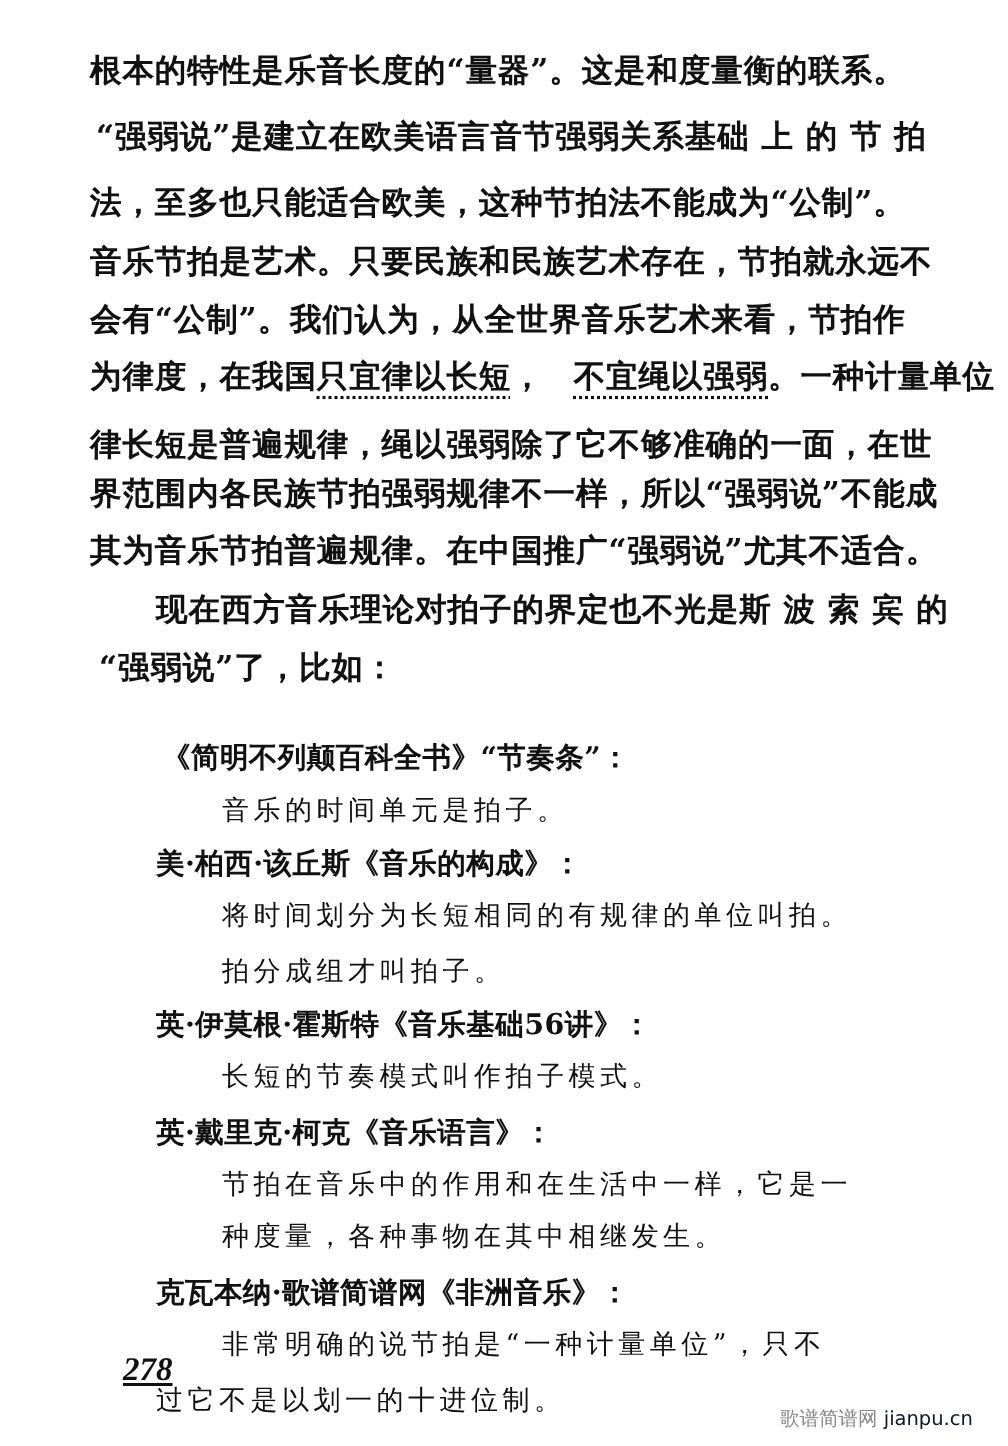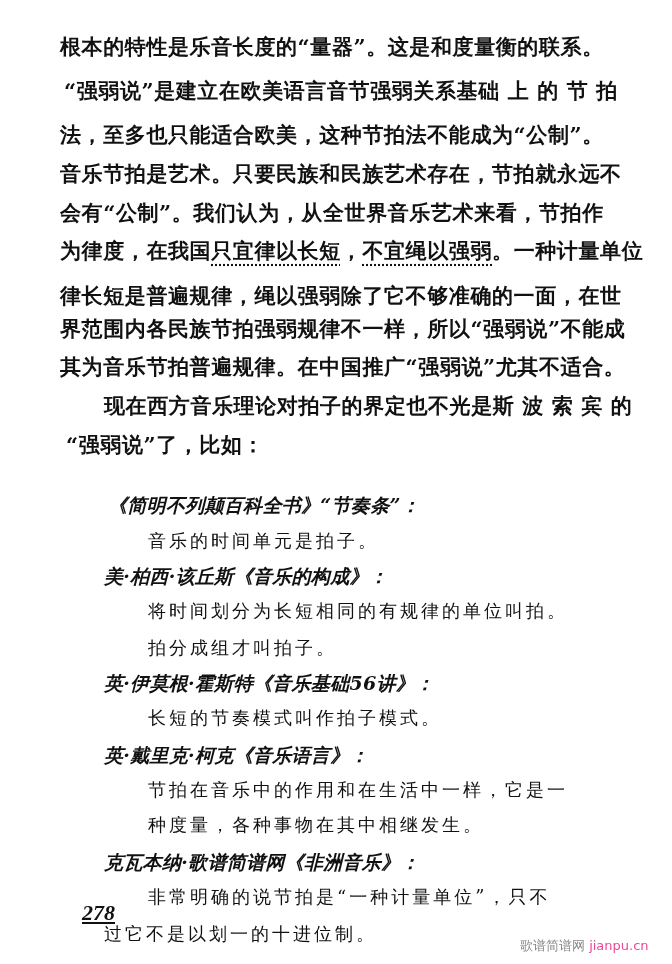--- a/index.html
+++ b/index.html
@@ -1,38 +1,38 @@
 <!DOCTYPE html>
 <html><head>
 <meta charset="utf-8">
 <style>
   html, body { margin: 0; padding: 0; background: #ffffff; }
   body { width: 672px; height: 964px; position: relative; overflow: hidden;
          font-family: "DejaVu Serif", "Liberation Serif", serif; color: #111; }
   .line { position: absolute; left: 60px; white-space: nowrap; font-size: 21px; line-height: 26px;
           letter-spacing: 0.6px; font-weight: bold; }
-  .quote-head { font-size: 19px; font-weight: bold; letter-spacing: 0.3px; font-style: italic; }
+  .quote-head { font-size: 19px; font-weight: bold; letter-spacing: 0.3px; }
   .quote-body { font-size: 18px; font-weight: normal; letter-spacing: 3px; text-align: right; }
   .page-number { position: absolute; left: 82px; top: 900px; font-size: 22px; font-weight: bold;
                  font-style: italic; font-family: "Liberation Serif", serif; text-decoration: underline; }
   .watermark { position: absolute; left: 520px; top: 937px; font-size: 13px; color: #888;
                font-family: "DejaVu Sans", sans-serif; }
-  .watermark .domain { color: #ec4899; }
+  .watermark .domain { color: #0f172a; }
 </style>
 </head>
 <body>
 
 <div>
   <div class="line" style="top:34px">根本的特性是乐音长度的“量器”。这是和度量衡的联系。</div>
   <div class="line" style="top:78px;left:64px">“强弱说”是建立在欧美语言音节强弱关系基础 上 的 节 拍</div>
   <div class="line" style="top:122px">法，至多也只能适合欧美，这种节拍法不能成为“公制”。</div>
   <div class="line" style="top:161px">音乐节拍是艺术。只要民族和民族艺术存在，节拍就永远不</div>
   <div class="line" style="top:200px">会有“公制”。我们认为，从全世界音乐艺术来看，节拍作</div>
   <div class="line" style="top:238px">
-    <span>为律度，在我国</span><span class="emph" style="text-decoration: underline dotted; text-underline-offset:6px;">只宜律以长短</span><span>，</span><span class="emph" style="text-decoration: underline dotted; text-underline-offset:6px;">不宜绳以强弱</span><span>。一种计量单位</span>
+    <span>为律度，在我国</span><span class="emph" style="text-decoration: underline dotted; text-underline-offset:6px;">只宜律以长短</span><span>，</span><span class="emph" style="text-decoration: underline dotted; text-underline-offset:6px;margin-left:20px;">不宜绳以强弱</span><span>。一种计量单位</span>
   </div>
   <div class="line" style="top:283px">律长短是普遍规律，绳以强弱除了它不够准确的一面，在世</div>
   <div class="line" style="top:316px">界范围内各民族节拍强弱规律不一样，所以“强弱说”不能成</div>
   <div class="line" style="top:354px">其为音乐节拍普遍规律。在中国推广“强弱说”尤其不适合。</div>
 
   <div class="line" style="top:393px;left:104px">现在西方音乐理论对拍子的界定也不光是斯 波 索 宾 的</div>
   <div class="line" style="top:432px;left:66px">“强弱说”了，比如：</div>
 
   <div class="line quote-head" style="top:492px;left:108px">《简明不列颠百科全书》“节奏条”：</div>
   <div class="line quote-body" style="top:528px;left:148px">音乐的时间单元是拍子。</div>

